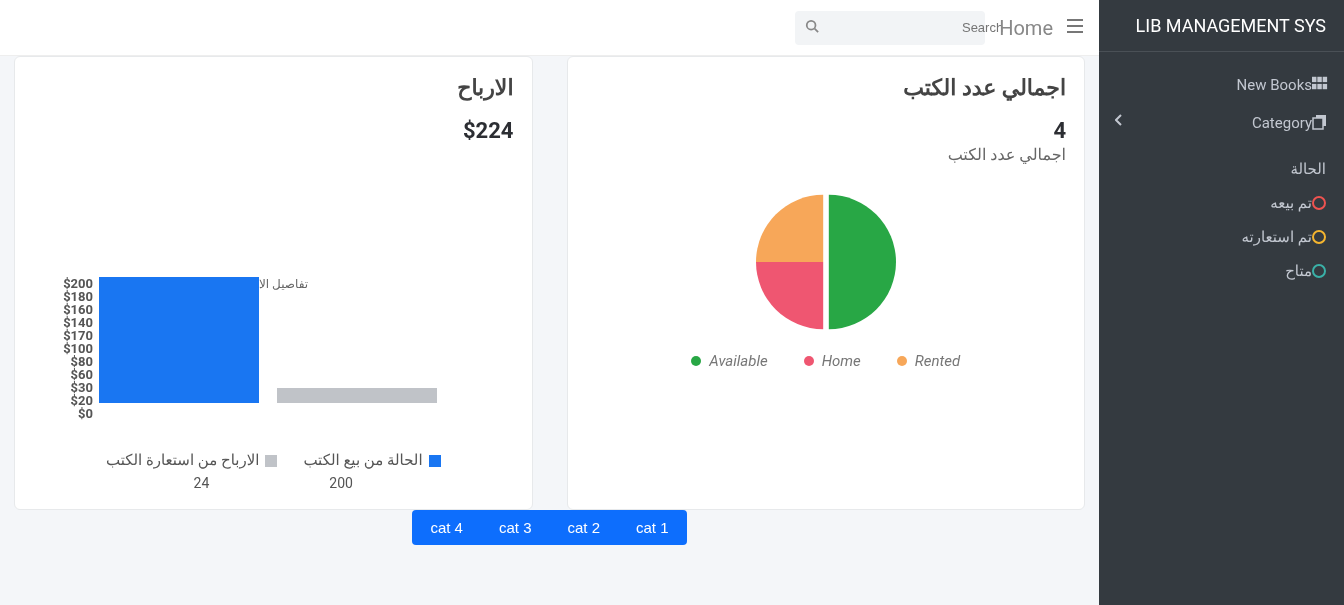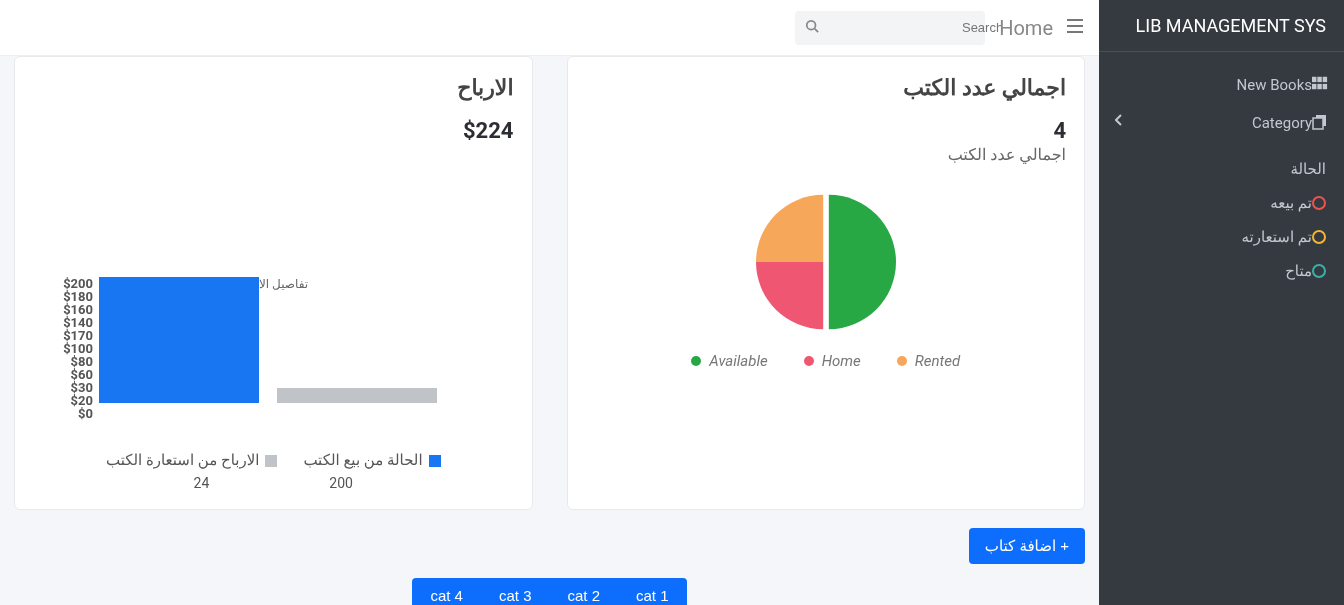--- a/index.html
+++ b/index.html
@@ -223,23 +223,20 @@
               <span>Home</span>
             </span>
           <span class="leg-item">
               <span class="dot d-orange"></span>
               <span>Rented</span>
             </span>
         </div>
       </div>
     </div>
 
-    <div class="btn-row">
-      <button class="btn-primary">+ اضافة كتاب</button>
-    </div>
 
     <div class="cat-tabs">
       <button class="cat-tab">cat 4</button>
       <button class="cat-tab">cat 3</button>
       <button class="cat-tab">cat 2</button>
       <button class="cat-tab">cat 1</button>
     </div>
 
   </div>
 </div>

